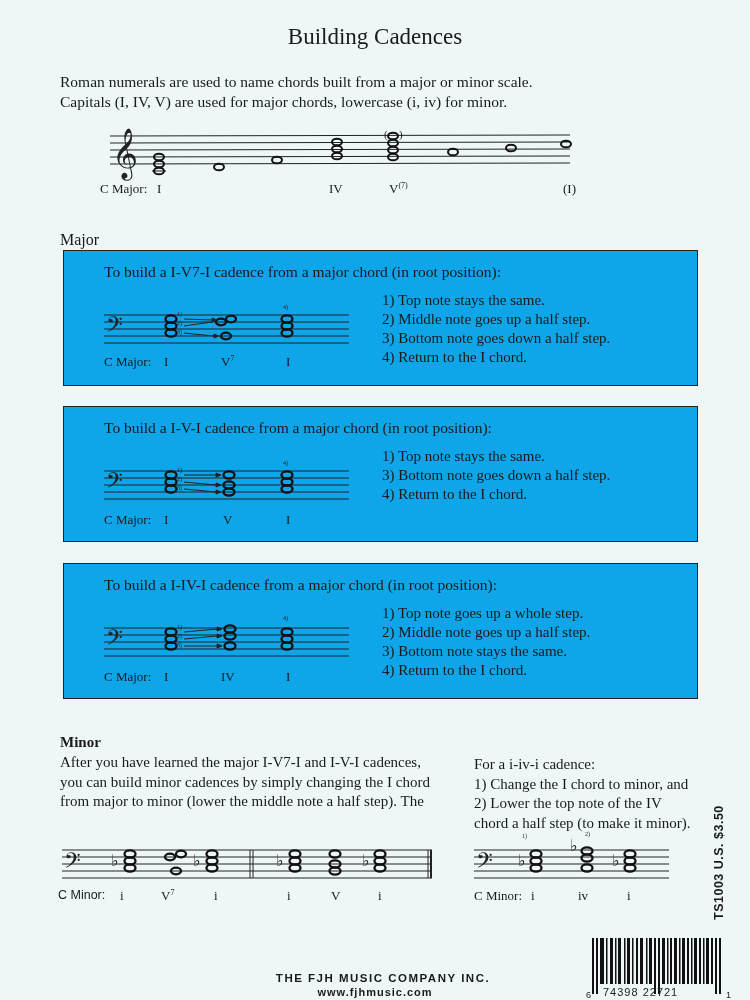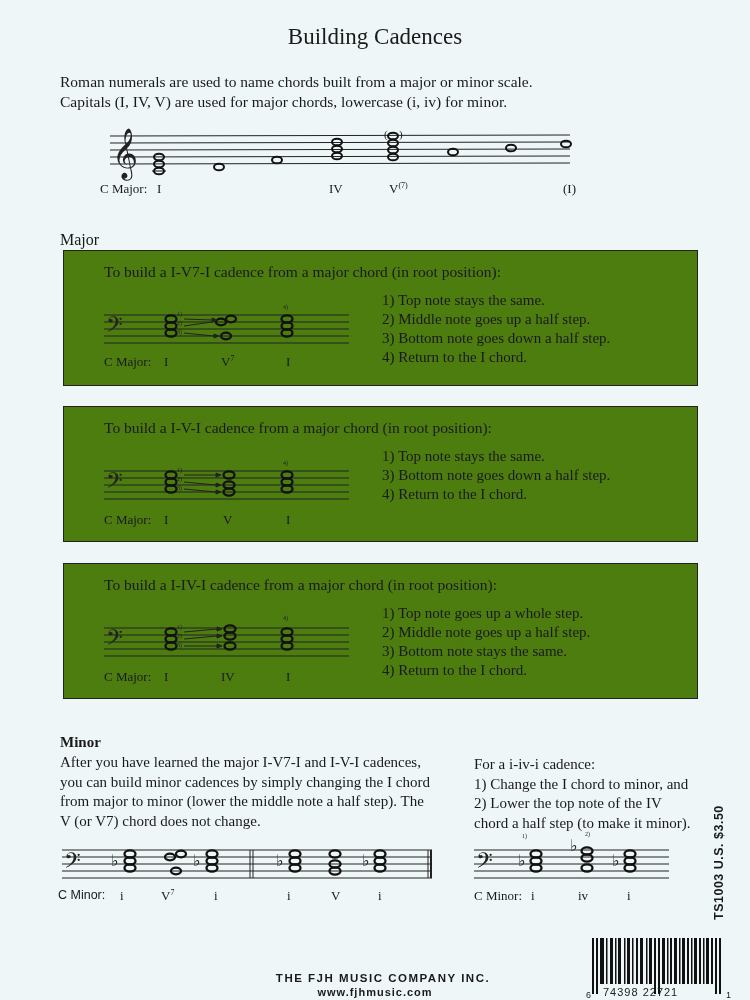--- a/index.html
+++ b/index.html
@@ -2,21 +2,21 @@
 <html><head>
 <meta charset="utf-8">
 <style>
   html,body{margin:0;padding:0;}
   body{width:750px;height:1000px;background:#eef6f8;position:relative;overflow:hidden;
        font-family:"Liberation Serif","DejaVu Serif",serif;color:#1a1a1a;}
   .abs{position:absolute;}
   .title{left:0;width:750px;top:24px;text-align:center;font-size:23px;}
   .intro{left:60px;top:72px;font-size:15.5px;line-height:20px;}
   .sec{font-size:16px;}
-  .box{position:absolute;left:63px;width:633px;border:1.5px solid #222;background:#4d7c0f;}
+  .box{position:absolute;left:63px;width:633px;border:1.5px solid #222;background:#0ea5e9;}
   .box .head{position:absolute;left:40px;top:12px;font-size:15.5px;}
   .steps{position:absolute;left:318px;top:40px;font-size:15px;line-height:19px;}
   .steps div{white-space:nowrap;}
   .lbl{position:absolute;font-size:13px;font-family:"Liberation Serif",serif;text-align:right;}
   .minortext{left:60px;top:753px;font-size:15px;line-height:19.5px;}
   .minorright{left:474px;top:755px;font-size:15px;line-height:19.5px;}
   .footer{left:0;width:750px;text-align:center;font-family:"Liberation Sans",sans-serif;font-weight:bold;}
   svg{position:absolute;overflow:visible;}
   .vert{position:absolute;left:712px;top:920px;transform-origin:0 0;transform:rotate(-90deg);
         font-family:"Liberation Sans",sans-serif;font-weight:bold;font-size:12.5px;white-space:nowrap;letter-spacing:0.5px;}
@@ -210,21 +210,20 @@
     <div>3) Bottom note stays the same.</div>
     <div>4) Return to the I chord.</div>
   </div>
 </div>
 
 <div class="abs sec" style="left:60px;top:734px;font-weight:bold;font-size:15px;">Minor</div>
 <div class="abs minortext">
   <div>After you have learned the major I-V7-I and I-V-I cadences,</div>
   <div>you can build minor cadences by simply changing the I chord</div>
   <div>from major to minor (lower the middle note a half step). The</div>
-  <div>V (or V7) chord does not change.</div>
 </div>
 <div class="abs minorright">
   <div>For a i-iv-i cadence:</div>
   <div>1) Change the I chord to minor, and</div>
   <div>2) Lower the top note of the IV</div>
   <div>chord a half step (to make it minor).</div>
 </div>
 
 <svg style="left:62px;top:845px;" width="380" height="45">
   <g stroke="#222" stroke-width="1">

